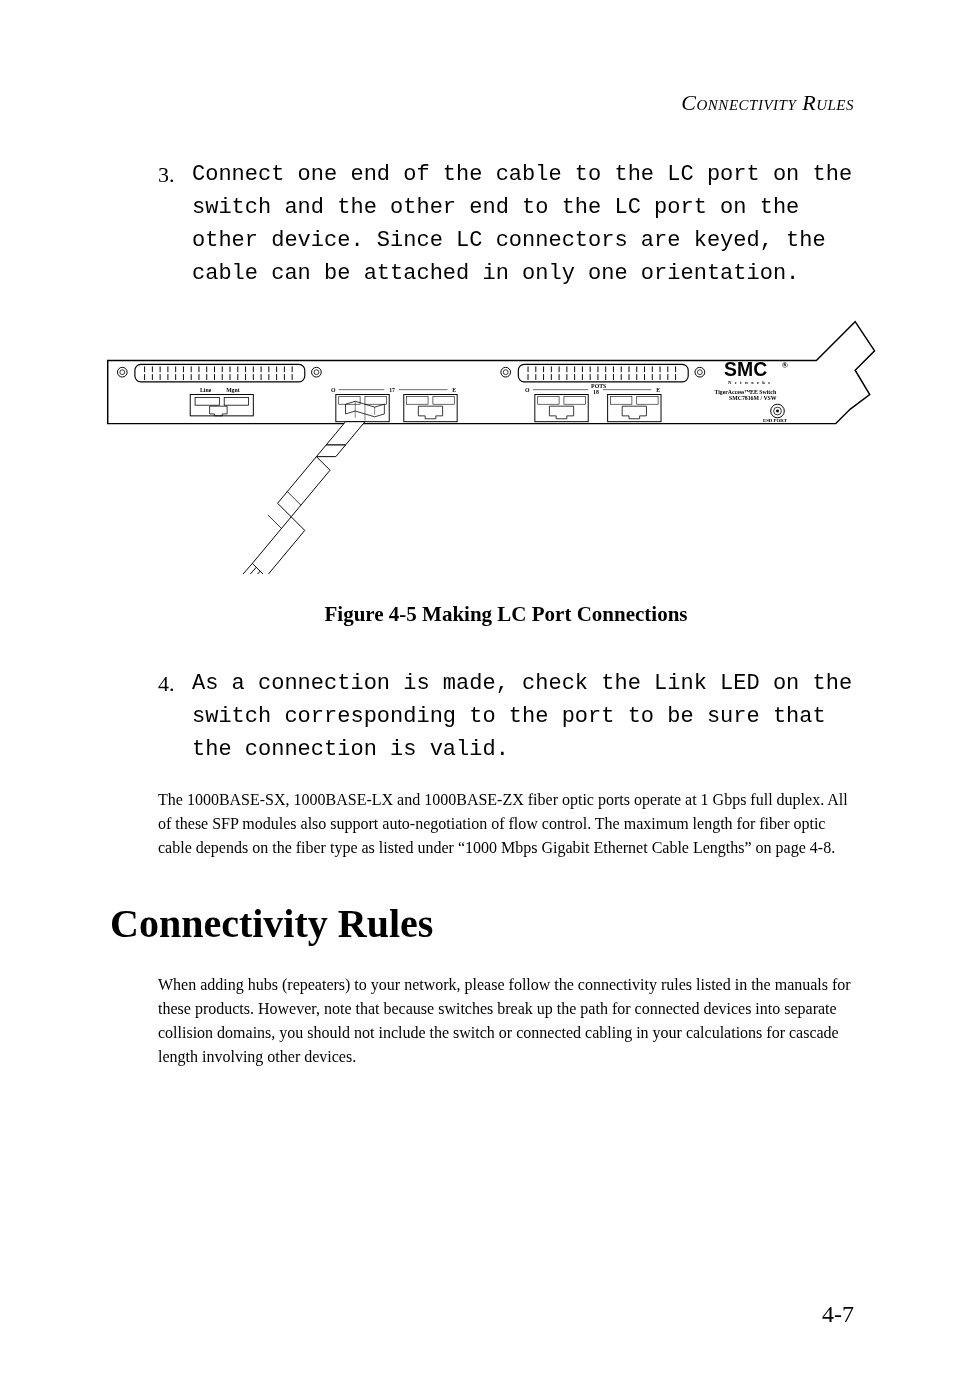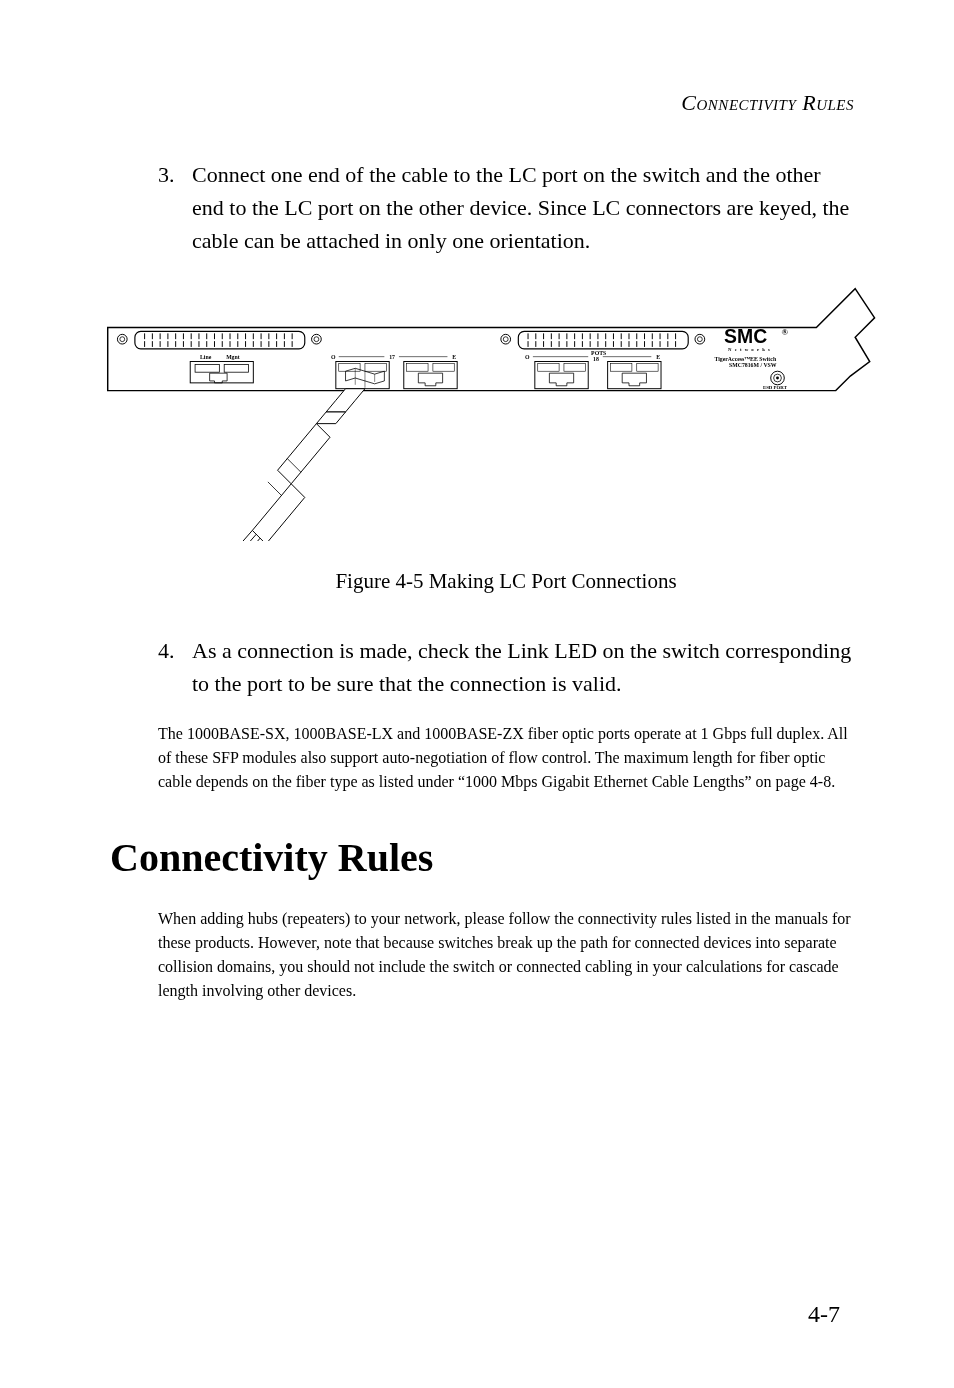--- a/index.html
+++ b/index.html
@@ -32,56 +32,57 @@
       font-size: 22px;
       line-height: 1.5;
       margin-bottom: 22px;
     }
     .list-num {
       width: 34px;
       flex-shrink: 0;
     }
     .list-text {
       flex: 1;
+      font-family: Liberation Mono, monospace;
     }
     .figure-box {
       margin: 18px 0 28px -60px;
       width: calc(100% + 100px);
       text-align: right;
     }
     .figure-svg {
       width: 100%;
       height: auto;
       display: block;
     }
     .figure-caption {
       text-align: center;
       font-family: 'Times New Roman', Georgia, serif;
-      font-weight: normal;
+      font-weight: bold;
       font-size: 21px;
       margin-top: 10px;
       margin-bottom: 40px;
     }
     .para {
       font-size: 16px;
       line-height: 1.5;
       margin-bottom: 26px;
     }
     .h1 {
       font-family: 'Times New Roman', Georgia, serif;
       font-size: 40px;
       font-weight: bold;
       margin-top: 40px;
       margin-bottom: 26px;
       margin-left: -48px;
     }
     .page-num {
       position: absolute;
       bottom: 60px;
-      right: 114px;
+      right: 100px;
       font-size: 24px;
     }
   </style>
 </head>
 <body>
 
 <div class="running-header">Connectivity Rules</div>
 
 <div class="indent-block">
 

